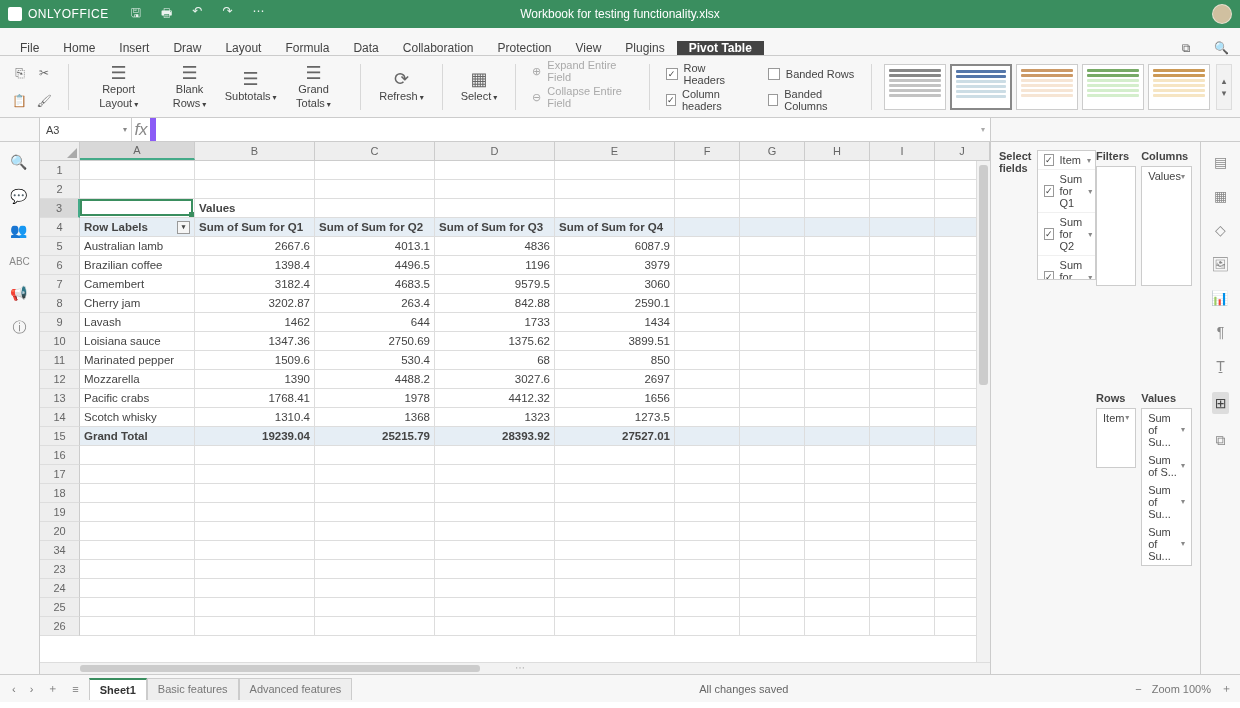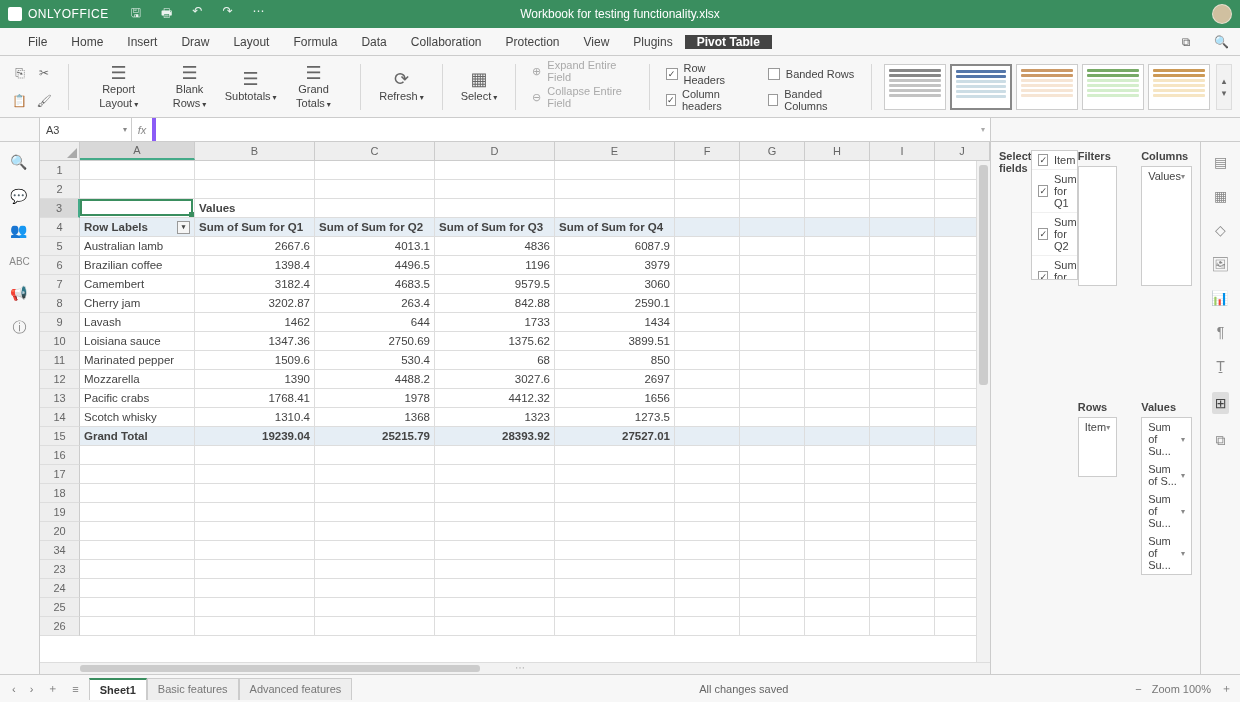--- a/index.html
+++ b/index.html
@@ -6,21 +6,21 @@
 body { width: 1240px; height: 708px; background: #fff; overflow: hidden; font-size: 12px; color: #444; }
 
 .titlebar { height: 28px; background: #3a8e5f; color: #fff; display: flex; align-items: center; padding: 0 8px; position: relative; }
 .titlebar .logo { display: flex; align-items: center; gap: 6px; font-size: 12px; font-weight: 500; letter-spacing: .5px; }
 .titlebar .logo-icon { width: 14px; height: 14px; background: #fff; border-radius: 2px; display: inline-block; }
 .titlebar .qat { display: flex; gap: 20px; margin-left: 22px; }
 .titlebar .qat span { opacity: .9; cursor: pointer; }
 .titlebar .doc-title { position: absolute; left: 50%; transform: translateX(-50%); font-size: 12px; }
 .titlebar .avatar { margin-left: auto; width: 20px; height: 20px; border-radius: 50%; background: #d0c0a0; border: 1px solid rgba(255,255,255,.5); }
 
-.menubar { height: 28px; background: #f7f7f7; border-bottom: 1px solid #ccc; display: flex; align-items: center; padding-left: 16px; }
+.menubar { height: 28px; background: #f7f7f7; border-bottom: 1px solid #ccc; display: flex; align-items: flex-end; padding-left: 8px; }
 .menubar .mitem { padding: 0 12px; display: flex; align-items: center; font-size: 12px; color: #444; cursor: pointer; }
 .menubar .mitem.active { background: #444; color: #fff; font-weight: bold; }
 .menubar .spacer { flex: 1; }
 .menubar .ricon { width: 36px; display: flex; align-items: center; justify-content: center; cursor: pointer; color: #666; }
 
 .ribbon { height: 62px; background: #f7f7f7; border-bottom: 1px solid #ccc; display: flex; align-items: center; padding: 4px 8px; gap: 6px; }
 .rgroup { display: flex; align-items: center; height: 100%; }
 .rsep { width: 1px; background: #d8d8d8; height: 46px; margin: 0 6px; }
 .ricon-sm { width: 24px; height: 24px; display: flex; align-items: center; justify-content: center; color: #666; cursor: pointer; }
 .rcol { display: flex; flex-direction: column; gap: 4px; }
@@ -34,21 +34,21 @@
 .rline .chk.on::after { content: "✓"; color: #444; }
 .style-gal { display: flex; gap: 4px; }
 .style-sw { width: 62px; height: 46px; border: 1px solid #ccc; background: #fff; cursor: pointer; display: flex; flex-direction: column; padding: 4px; gap: 2px; }
 .style-sw.sel { border: 2px solid #888; }
 .style-sw .bar { height: 3px; border-radius: 1px; }
 .gal-more { width: 18px; height: 46px; display: flex; flex-direction: column; align-items: center; justify-content: center; color: #666; cursor: pointer; border: 1px solid #ddd; background: #f2f2f2; font-size: 9px; gap: 2px; }
 
 .fxbar { height: 24px; border-bottom: 1px solid #ccc; display: flex; align-items: stretch; background: #fff; margin-left: 40px; margin-right: 250px; }
 .namebox { width: 92px; border-right: 1px solid #ccc; display: flex; align-items: center; padding: 0 6px; font-size: 11px; position: relative; }
 .namebox::after { content: "▾"; position: absolute; right: 4px; font-size: 8px; color: #888; }
-.fxlabel { width: 24px; border-right: 4px solid #8b5cf6; display: flex; align-items: center; justify-content: center; font-style: italic; color: #888; font-size: 11px; }
+.fxlabel { width: 24px; border-right: 6px solid #8b5cf6; display: flex; align-items: center; justify-content: center; font-style: italic; color: #888; font-size: 17px; }
 .fxinput { flex: 1; padding: 0 6px; }
 
 .workarea { display: flex; height: 532px; }
 .leftbar { width: 40px; background: #f7f7f7; border-right: 1px solid #ccc; display: flex; flex-direction: column; align-items: center; padding-top: 12px; gap: 18px; color: #888; }
 .leftbar span { cursor: pointer; font-size: 14px; }
 
 .gridwrap { flex: 1; display: flex; flex-direction: column; background: #fff; position: relative; }
 .grid { position: relative; overflow: hidden; flex: 1; }
 .colhdrs { display: flex; height: 19px; background: #f0f0f0; border-bottom: 1px solid #ccc; position: sticky; top: 0; }
 .corner { width: 40px; border-right: 1px solid #ccc; background: #eee; position: relative; }
@@ -67,21 +67,21 @@
 .activecell::after { content: ""; position: absolute; right: -3px; bottom: -3px; width: 5px; height: 5px; background: #3a8e5f; }
 .filter-btn { width: 13px; height: 13px; border: 1px solid #999; background: #f5f5f5; margin-left: auto; font-size: 7px; display: flex; align-items: center; justify-content: center; }
 
 .rpanel { width: 210px; background: #f7f7f7; border-left: 1px solid #ccc; padding: 8px; display: flex; font-size: 11px; overflow: hidden; }
 .rpanel .ptitle { font-weight: 600; margin-bottom: 6px; color: #444; }
 .fieldlist { background: #fff; border: 1px solid #ccc; max-height: 130px; overflow: auto; margin-bottom: 8px; }
 .fielditem { display: flex; align-items: center; padding: 3px 6px; gap: 6px; border-bottom: 1px solid #f0f0f0; }
 .fielditem .chk { width: 12px; height: 12px; border: 1px solid #999; display: flex; align-items: center; justify-content: center; font-size: 9px; }
 .fielditem .chk.on::after { content: "✓"; }
 .fielditem .dd { margin-left: auto; font-size: 8px; color: #888; }
-.areas { display: grid; grid-template-columns: 1fr 1fr; gap: 24px; }
+.areas { display: grid; grid-template-columns: 1fr 1fr; gap: 5px; }
 .areabox { display: flex; flex-direction: column; }
 .areabox .albl { font-weight: 600; margin-bottom: 4px; }
 .droplist { background: #fff; border: 1px solid #ccc; min-height: 60px; }
 .droplist.tall { min-height: 120px; }
 .dropitem { display: flex; align-items: center; padding: 3px 6px; font-size: 11px; }
 .dropitem .dd { margin-left: auto; font-size: 8px; color: #888; }
 
 .rightbar { width: 40px; background: #f7f7f7; border-left: 1px solid #ccc; display: flex; flex-direction: column; align-items: center; padding-top: 12px; gap: 18px; color: #888; }
 .rightbar span { cursor: pointer; font-size: 14px; }
 .rightbar span.active { background: #ddd; padding: 3px; border-radius: 2px; color: #444; }

